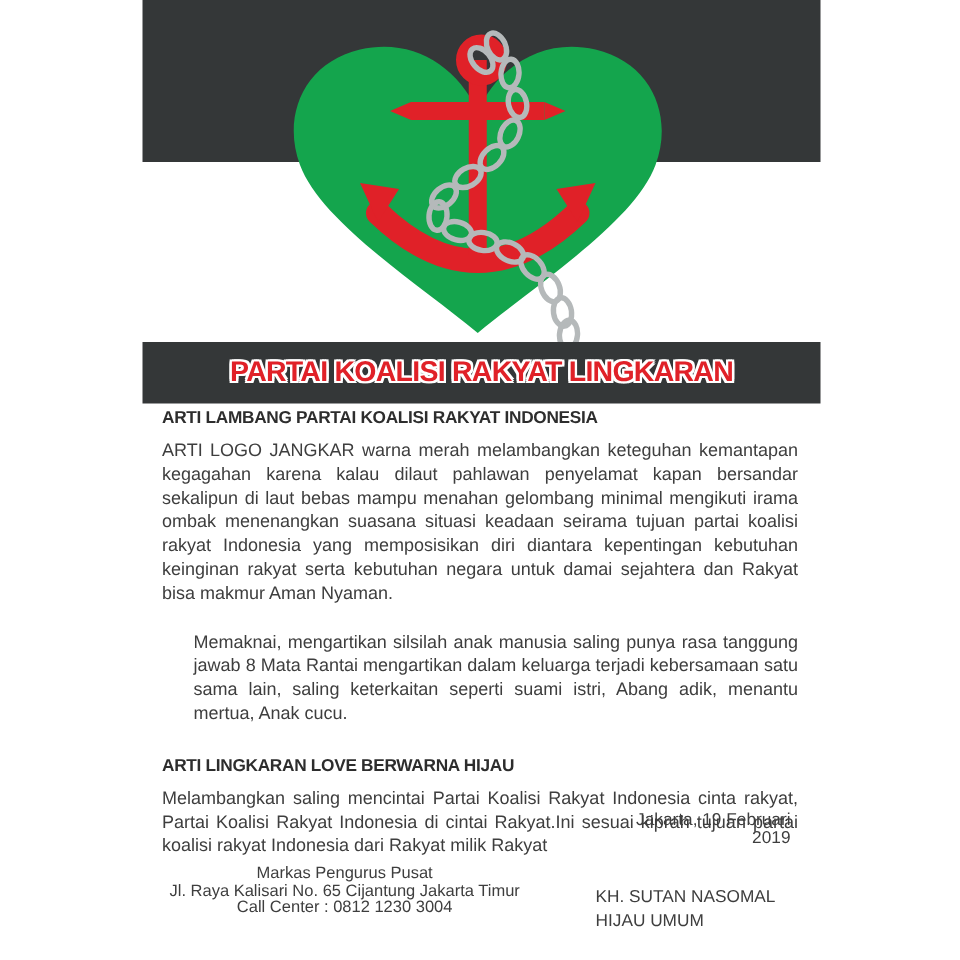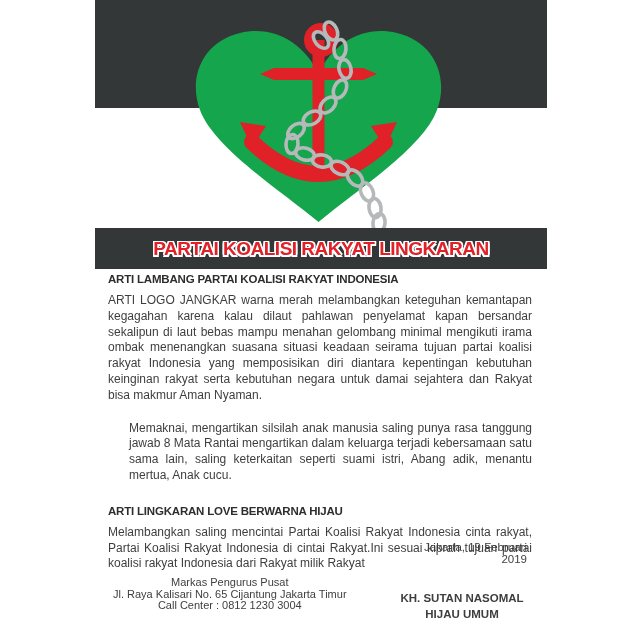--- a/index.html
+++ b/index.html
@@ -44,22 +44,22 @@
   }
   section.gap p{margin-bottom:20px;margin-left:21px;}
   .date-line{
     position:absolute;top:541px;left:397px;width:130px;text-align:right;
     font-size:11.5px;color:var(--c-text);
   }
   .office{
     position:absolute;left:113px;top:577px;font-size:11px;line-height:11.7px;color:var(--c-text);text-align:center;
   }
   .sign{
-    position:absolute;top:592px;left:397px;width:130px;text-align:center;
-    font-size:11.5px;line-height:12px;color:var(--c-text);font-weight:bold;
+    position:absolute;top:592px;left:397px;width:130px;text-align:left;
+    font-size:11.5px;line-height:12px;color:var(--c-text);
   }
   .sign .name{margin-bottom:4px;}
 </style>
 </head>
 <body>
 
 <div class="canvas">
 
   <div class="top-band"></div>
 

